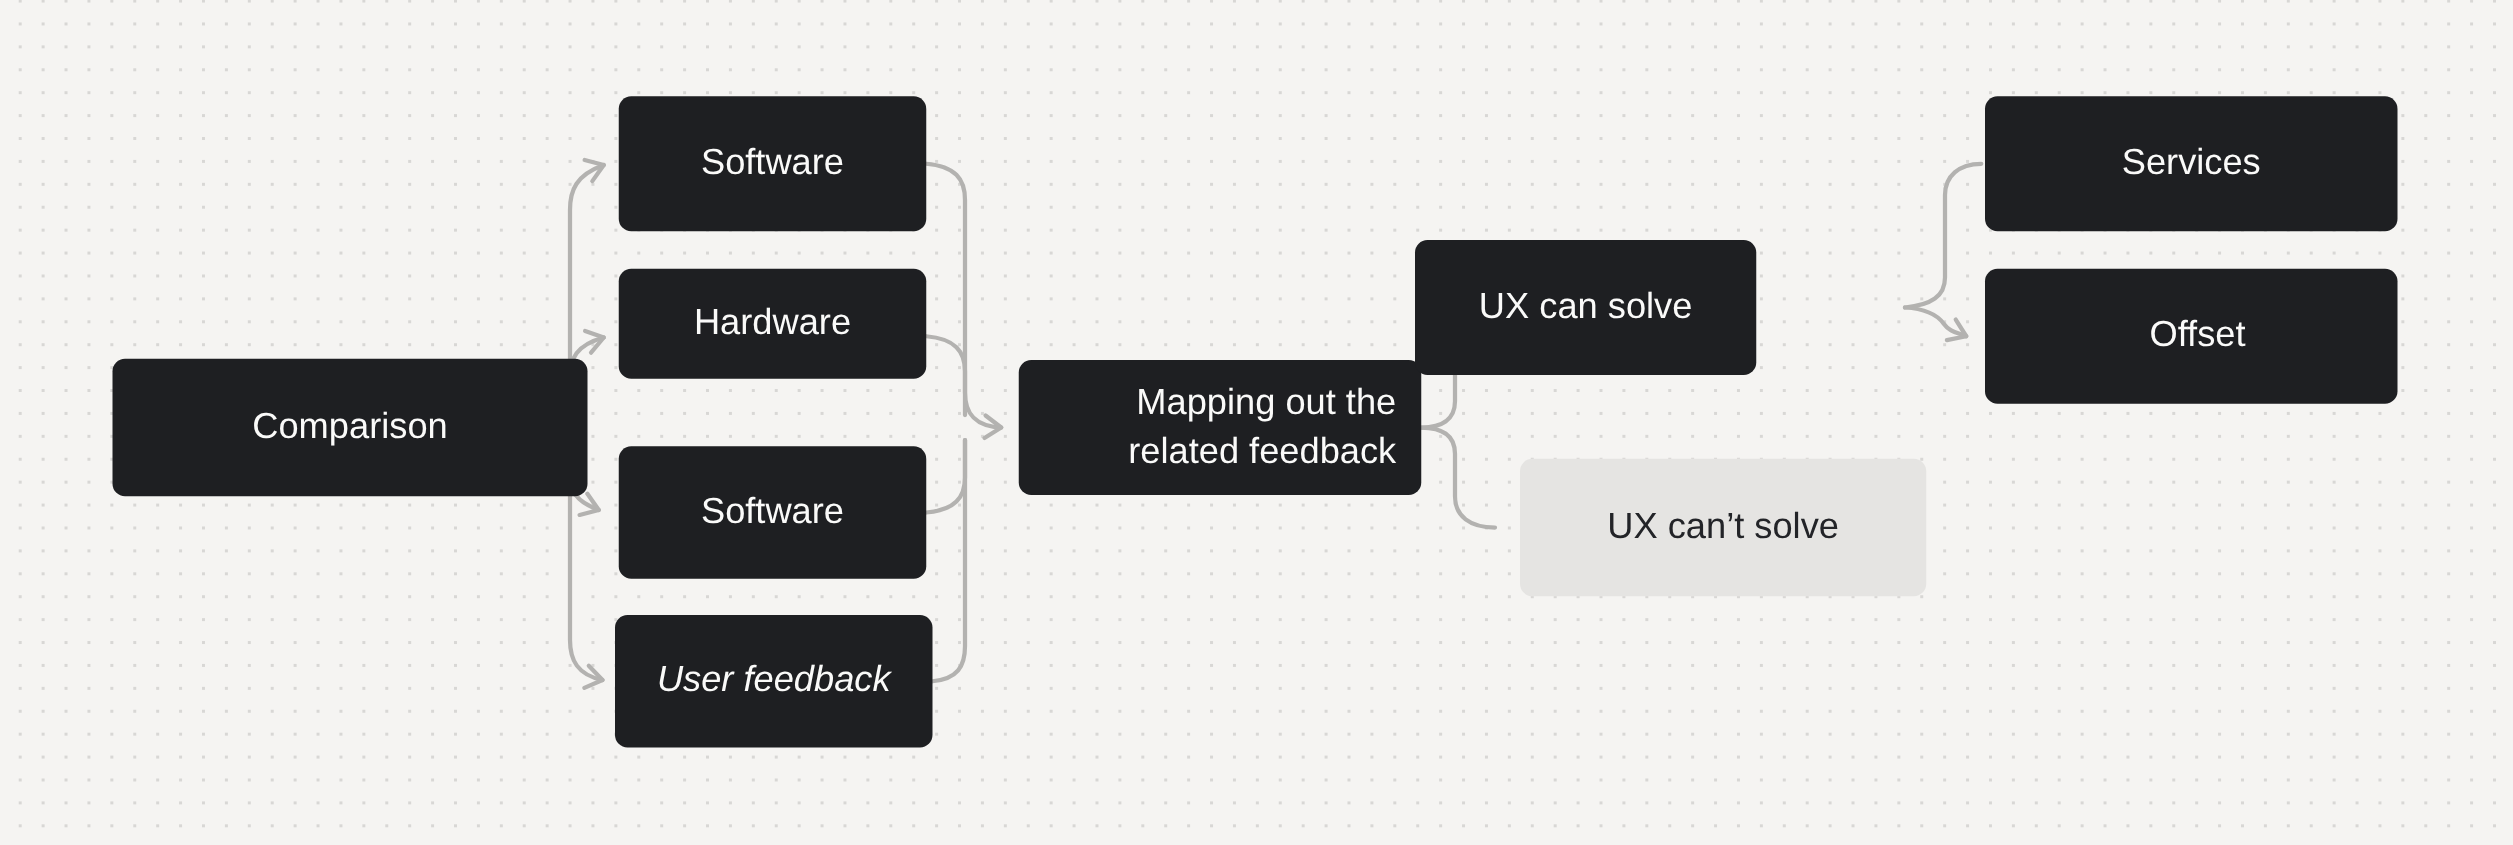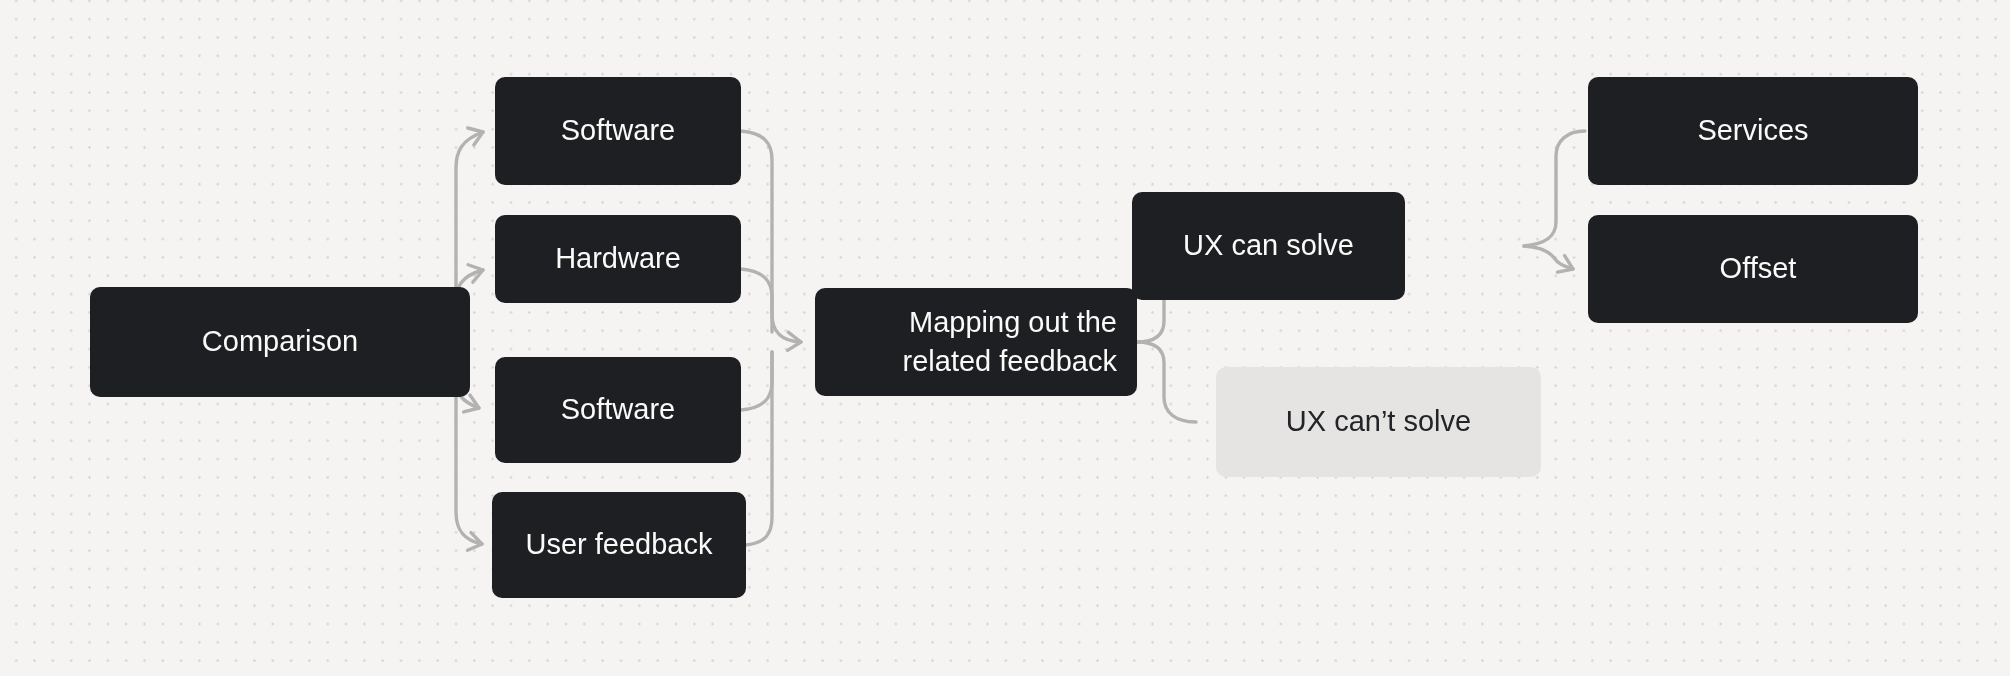--- a/index.html
+++ b/index.html
@@ -90,21 +90,21 @@
   </div>
 
   <div class="node dark" style="left:495px; top:215px; width:246px; height:88px;">
     <span>Hardware</span>
   </div>
 
   <div class="node dark" style="left:495px; top:357px; width:246px; height:106px;">
     <span>Software</span>
   </div>
 
-  <div class="node dark" style="left:492px; top:492px; width:254px; height:106px;">
+  <div class="node dark" style="left:492px; top:492px; width:254px; height:106px;font-style:italic;">
     <span>User feedback</span>
   </div>
 
   <div class="node dark" style="left:815px; top:288px; width:322px; height:108px;">
     <span>Mapping out the related feedback</span>
   </div>
 
   <div class="node dark" style="left:1132px; top:192px; width:273px; height:108px;">
     <span>UX can solve</span>
   </div>

